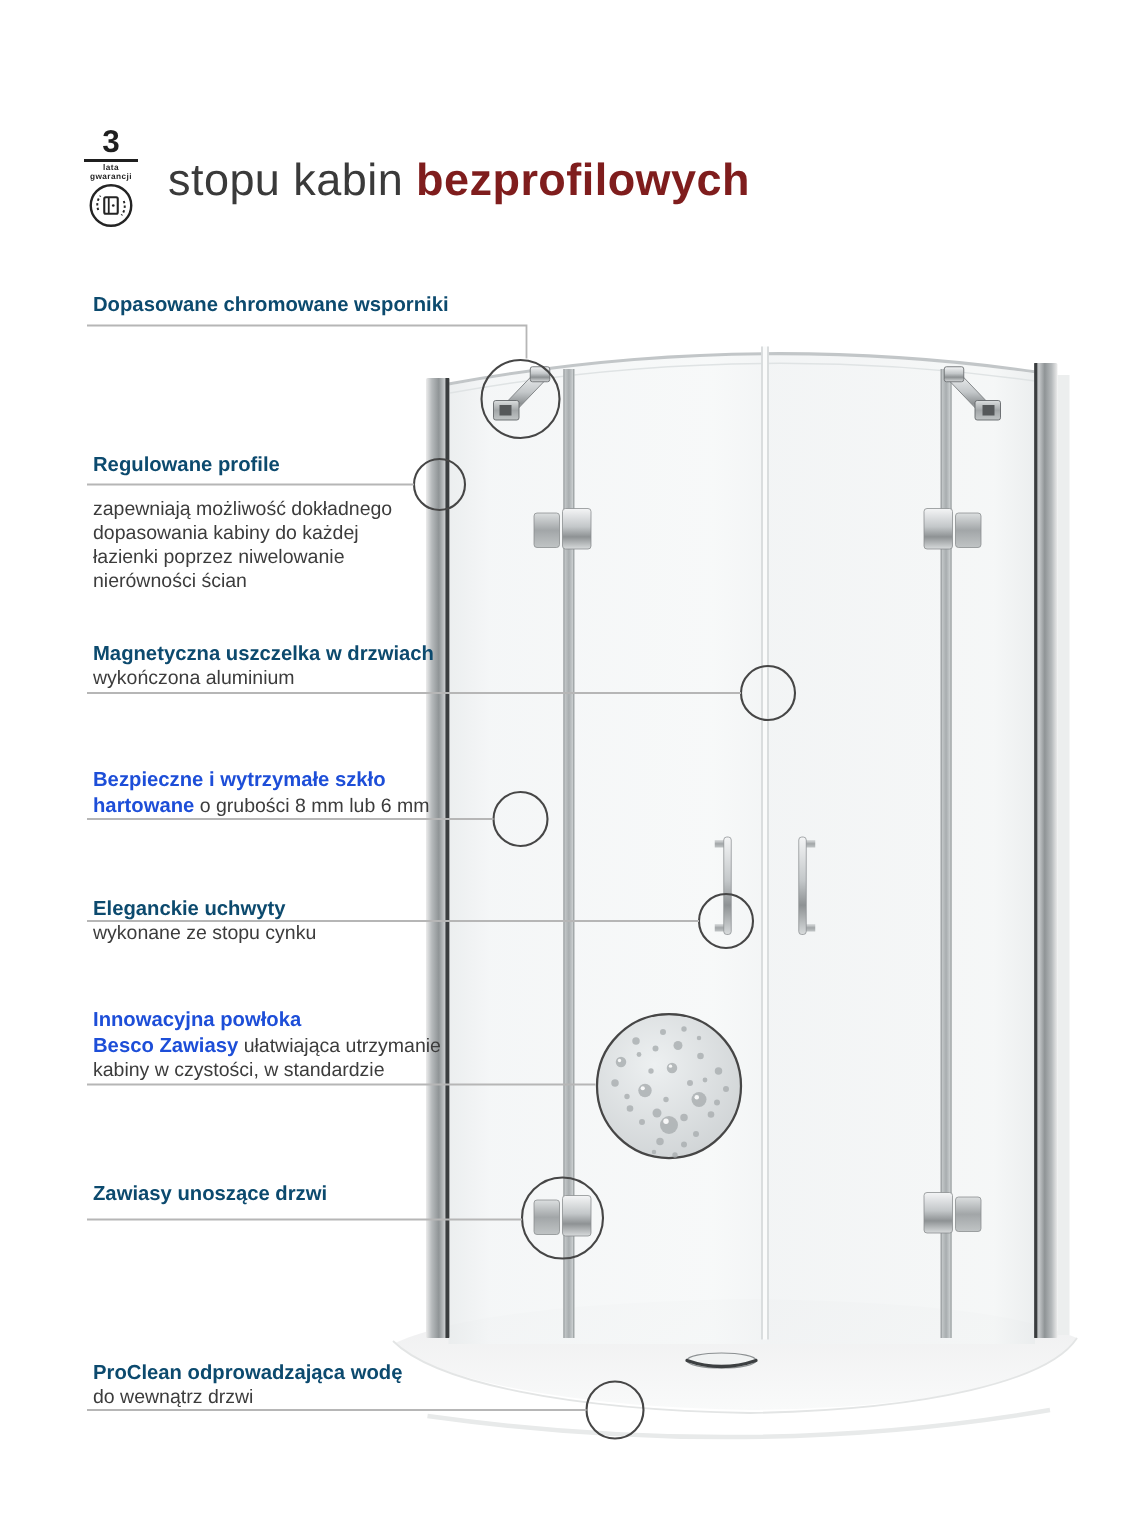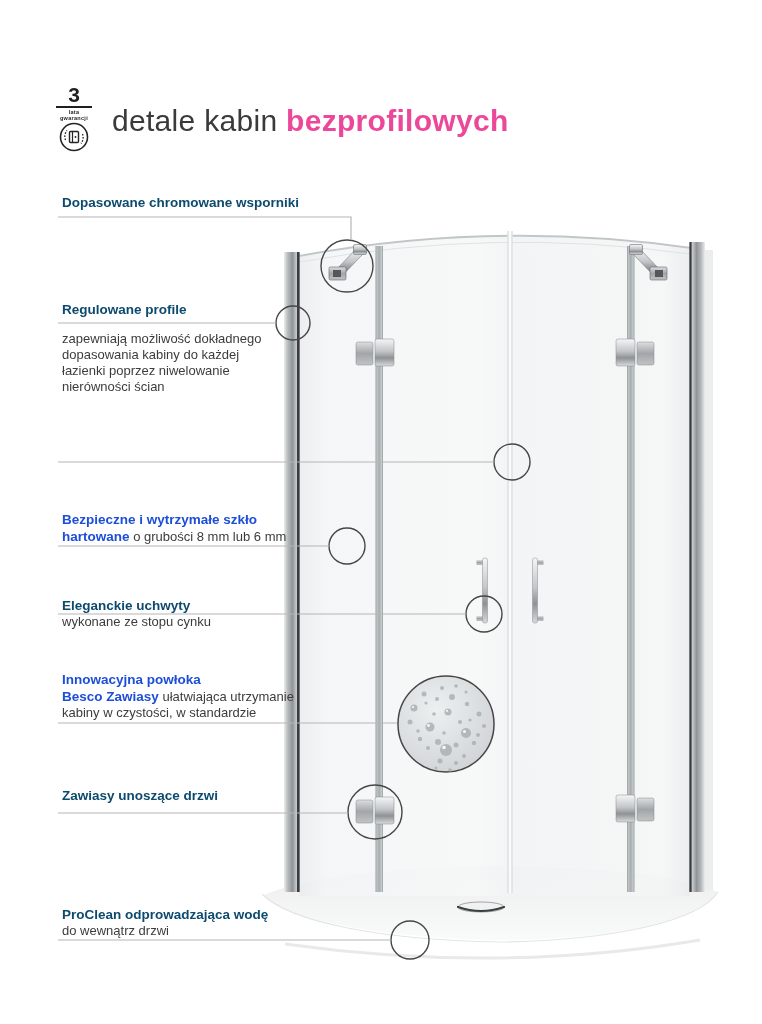--- a/index.html
+++ b/index.html
@@ -8,21 +8,21 @@
     font-family:"Liberation Sans","DejaVu Sans",sans-serif;overflow:hidden;
   }
   svg.art{position:absolute;left:0;top:0;width:762px;height:1024px;}
 
   
   .badge{position:absolute;left:56px;top:84px;width:36px;text-align:center;color:#1f1f1f;}
   .badge .num{font-size:21px;font-weight:700;line-height:22px;border-bottom:2px solid #1f1f1f;display:block;padding-bottom:0px;}
   .badge .cap{font-size:5.5px;font-weight:700;letter-spacing:.3px;display:block;margin-top:1px;}
   .stamp{position:absolute;left:58px;top:121px;width:32px;height:32px;}
   .title{position:absolute;left:112px;top:101px;font-size:30px;line-height:40px;color:#3a3a3a;letter-spacing:.3px;white-space:nowrap;}
-  .title .bold{font-weight:700;color:#ec4899;}
+  .title .bold{font-weight:700;color:#7f1d1d;}
 
   
   .feat{position:absolute;left:62px;width:252px;font-size:13px;line-height:16px;color:#3c3c3c;}
   .feat b{font-size:13.5px;line-height:17px;color:#1d4ed8;}
   .feat .t{display:block;font-weight:700;font-size:13.5px;line-height:17px;color:#0c4a6e;}
   .w215{width:215px;}
   .w262{width:262px;}
 </style>
 </head>
 <body>
@@ -37,21 +37,21 @@
   <svg class="stamp" viewBox="0 0 32 32">
     <circle cx="16" cy="16" r="13.5" fill="none" stroke="#242424" stroke-width="1.6"></circle>
     <rect x="11.5" y="10.5" width="9" height="11" rx="1" fill="none" stroke="#242424" stroke-width="1.4"></rect>
     <line x1="14.5" y1="11" x2="14.5" y2="21" stroke="#242424" stroke-width="1.2"></line>
     <circle cx="17.5" cy="16" r="0.9" fill="#242424"></circle>
     <path d="M7.5 19 A9.5 9.5 0 0 1 9 9.5" fill="none" stroke="#242424" stroke-width="1.3" stroke-dasharray="1.6 1.5"></path>
     <path d="M24.5 13 A9.5 9.5 0 0 1 23 22.5" fill="none" stroke="#242424" stroke-width="1.3" stroke-dasharray="1.6 1.5"></path>
   </svg>
 
   <div class="title">
-    <span>detale kabin</span>
+    <span>stopu kabin</span>
     <span class="bold">bezprofilowych</span>
   </div>
 
   <svg class="art" viewBox="0 0 762 1024">
     <defs>
       <linearGradient id="glassG" x1="0" y1="0" x2="1" y2="0">
         <stop offset="0" stop-color="#e9eced"></stop>
           <stop offset="0.07" stop-color="#f3f5f6"></stop>
         <stop offset="0.45" stop-color="#f6f8f8"></stop>
           <stop offset="0.55" stop-color="#f1f3f4"></stop>
@@ -251,20 +251,24 @@
 
   <div class="feat" style="top:194px">
     <span class="t">Dopasowane chromowane wsporniki</span>
   </div>
 
   <div class="feat" style="top:301px">
     <span class="t">Regulowane profile</span>
   </div>
   <div class="feat w215" style="top:331px">zapewniają możliwość dokładnego dopasowania kabiny do każdej łazienki poprzez niwelowanie nierówności ścian</div>
 
+  <div class="feat" style="top:427px">
+    <span class="t">Magnetyczna uszczelka w drzwiach</span>
+    <span>wykończona aluminium</span>
+  </div>
 
   <div class="feat" style="top:511px">
     <b>Bezpieczne i wytrzymałe szkło hartowane</b>
     <span>o grubości 8 mm lub 6 mm</span>
   </div>
 
   <div class="feat" style="top:597px">
     <span class="t">Eleganckie uchwyty</span>
     <span>wykonane ze stopu cynku</span>
   </div>

